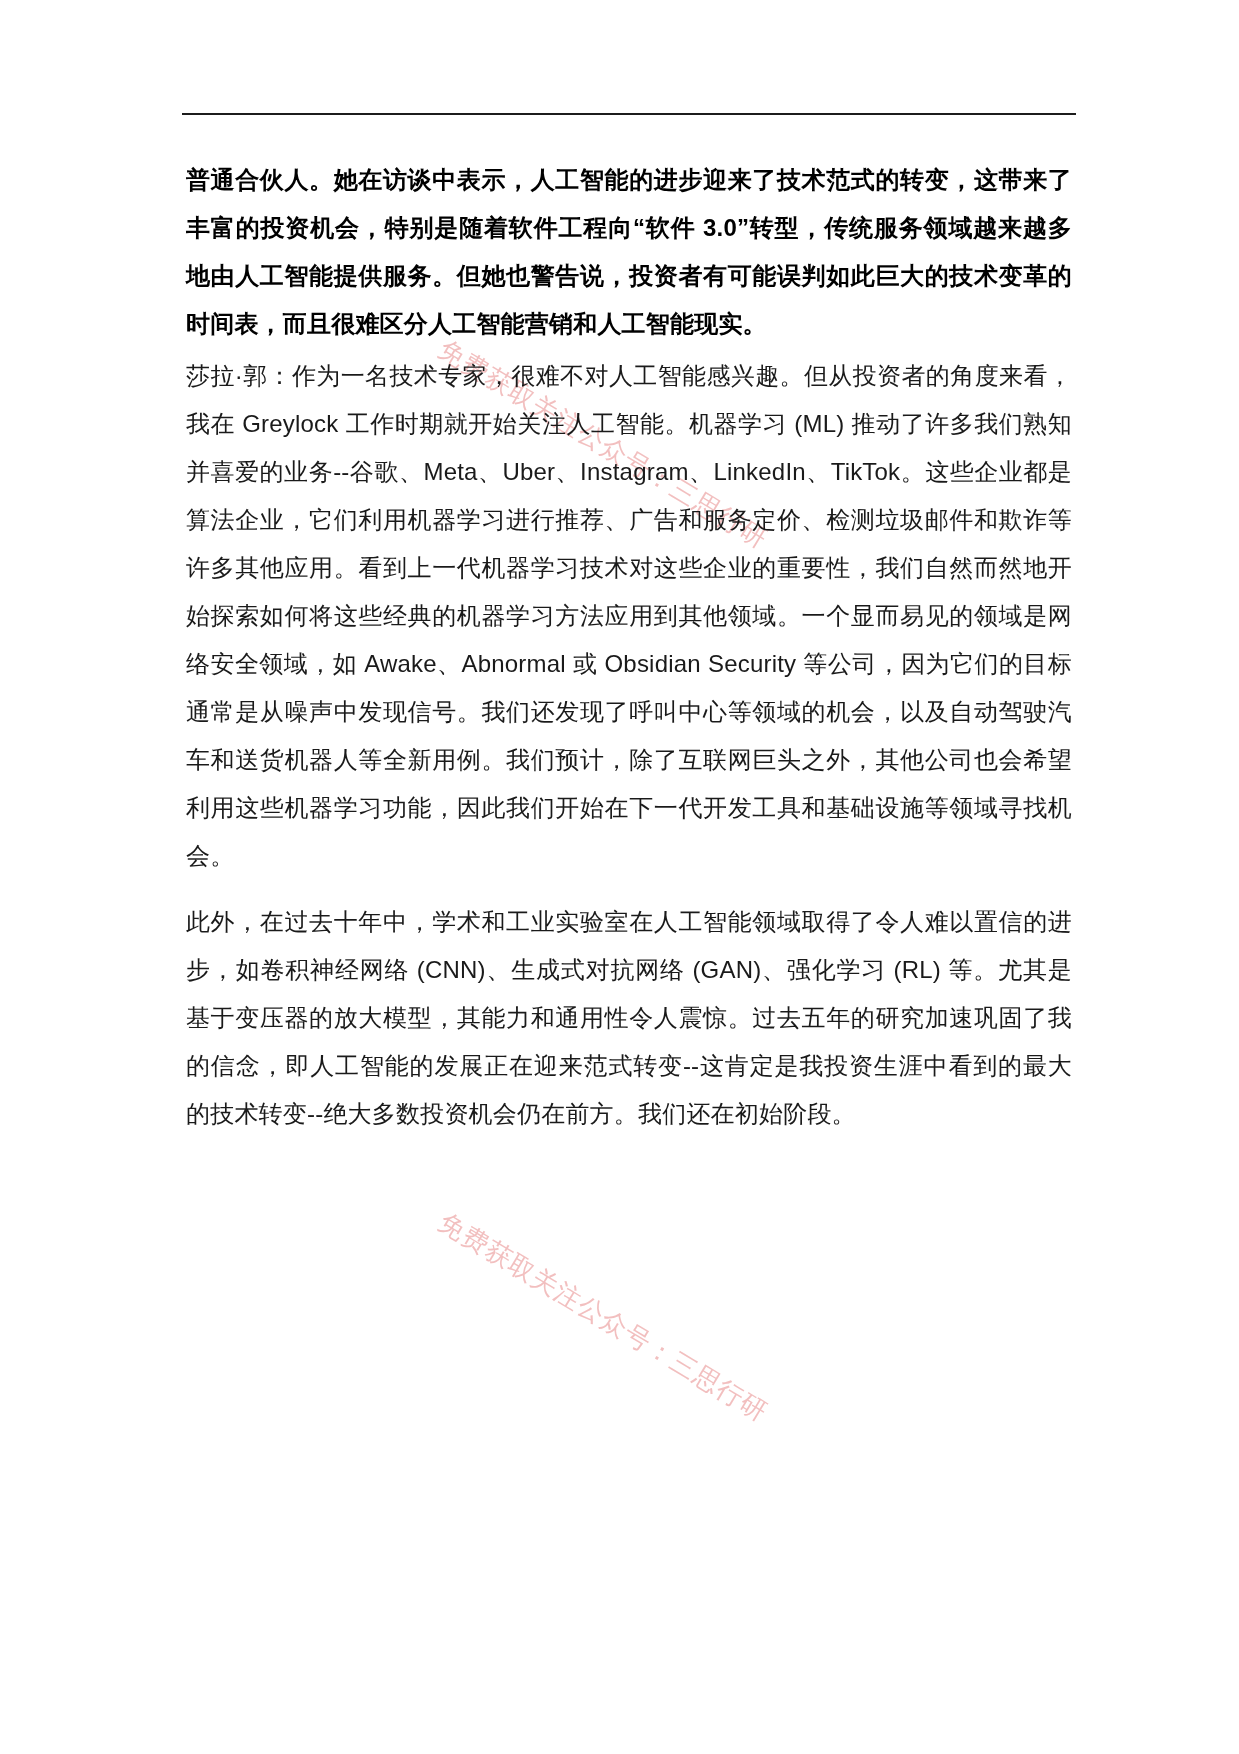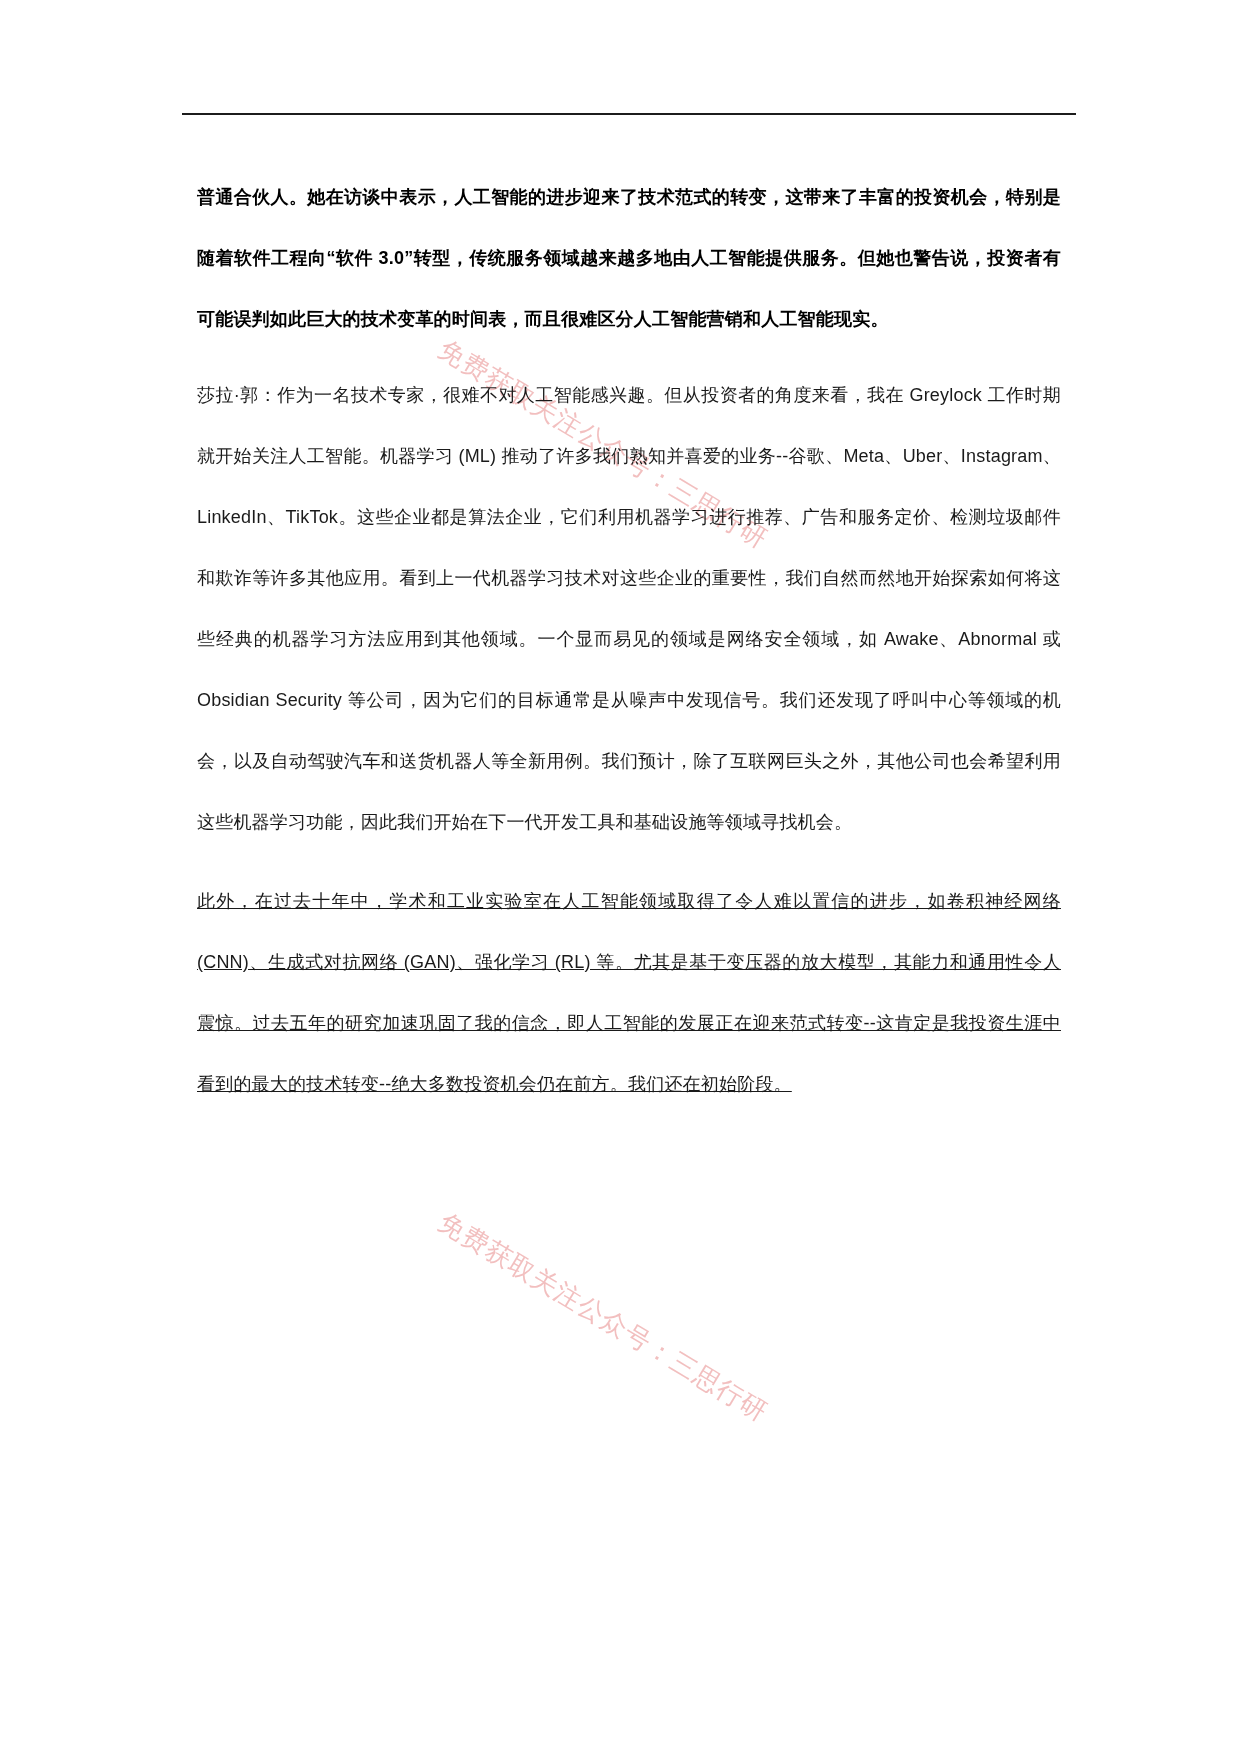--- a/index.html
+++ b/index.html
@@ -40,40 +40,39 @@
   .watermark.wm-1 { left: 450px; top: 332px; }
   .watermark.wm-2 { left: 450px; top: 1205px; }
   .content {
     position: absolute;
     left: 182px;
     top: 152px;
     width: 894px;
     z-index: 2;
   }
   .content p {
-    margin: 15px;
-    font-size: 18px;
-    line-height: 61px;
+    margin: 4px;
+    font-size: 24px;
+    line-height: 48px;
     text-align: justify;
     text-justify: inter-ideograph;
     text-align-last: left;
     color: #1a1a1a;
     font-weight: 400;
     letter-spacing: 0.2px;
   }
   .content p.bold {
     font-weight: 700;
     color: #000000;
   }
   .content p.question {
     margin-top: 79px;
   }
   .content p.answer-2 {
     margin-top: 18px;
-    text-decoration: underline;
   }
 </style>
 </head>
 <body>
 
 <div class="page">
 
   <div class="top-rule"></div>
 
   <div class="watermark wm-1">免费获取关注公众号：三思行研</div>

